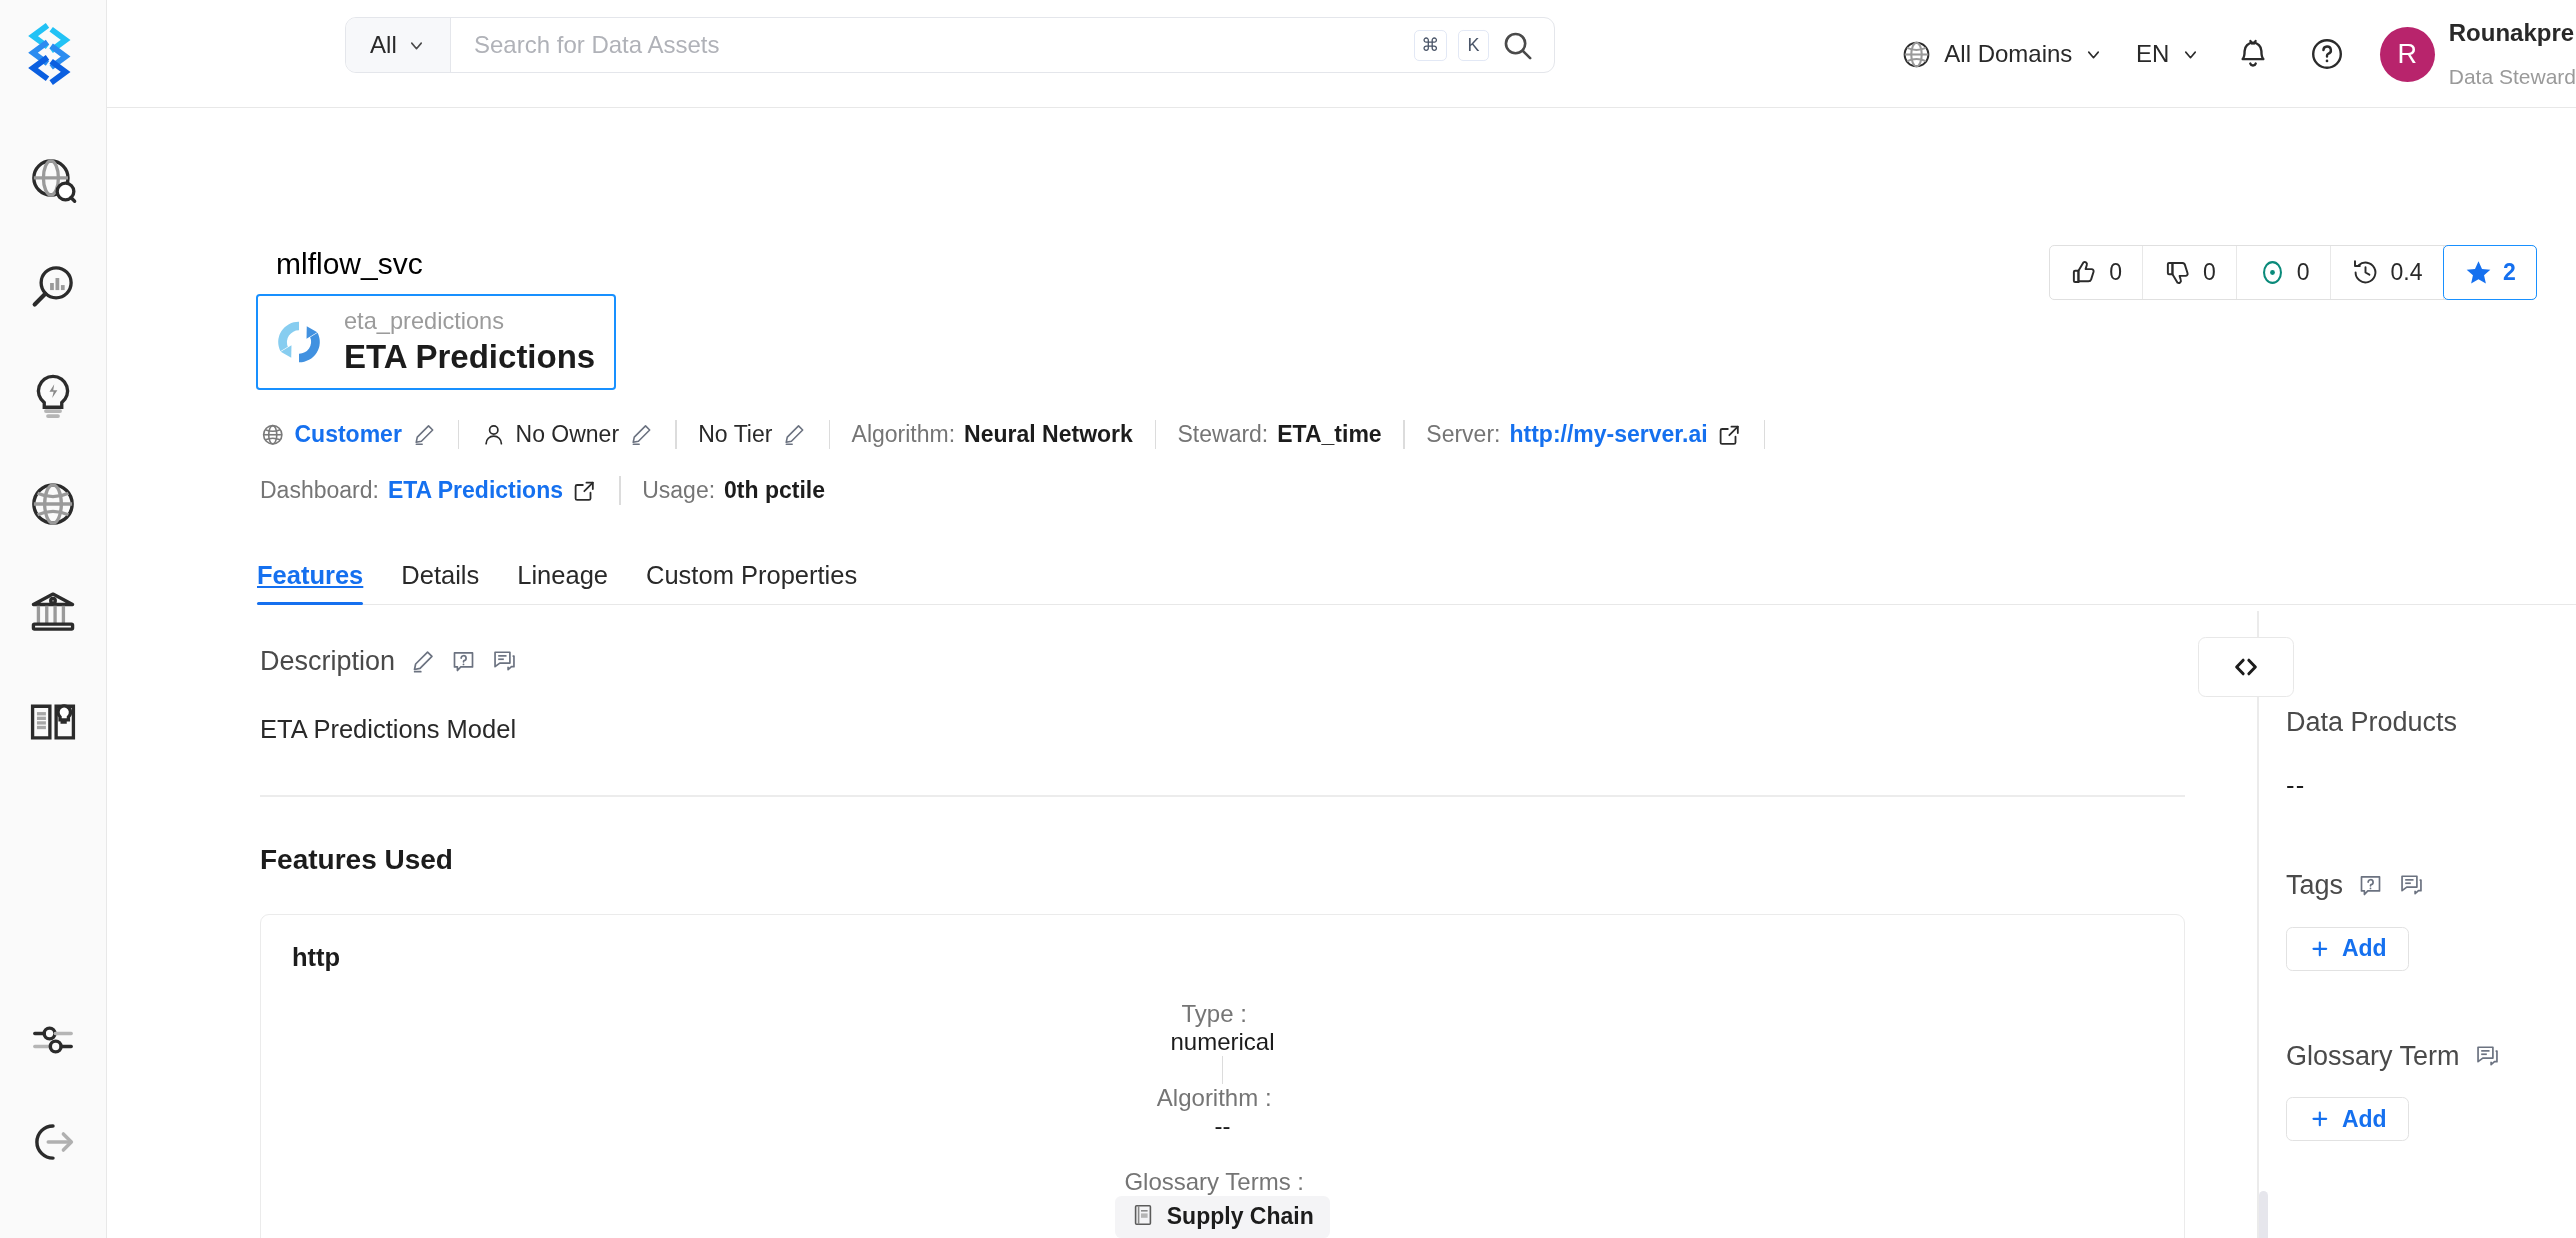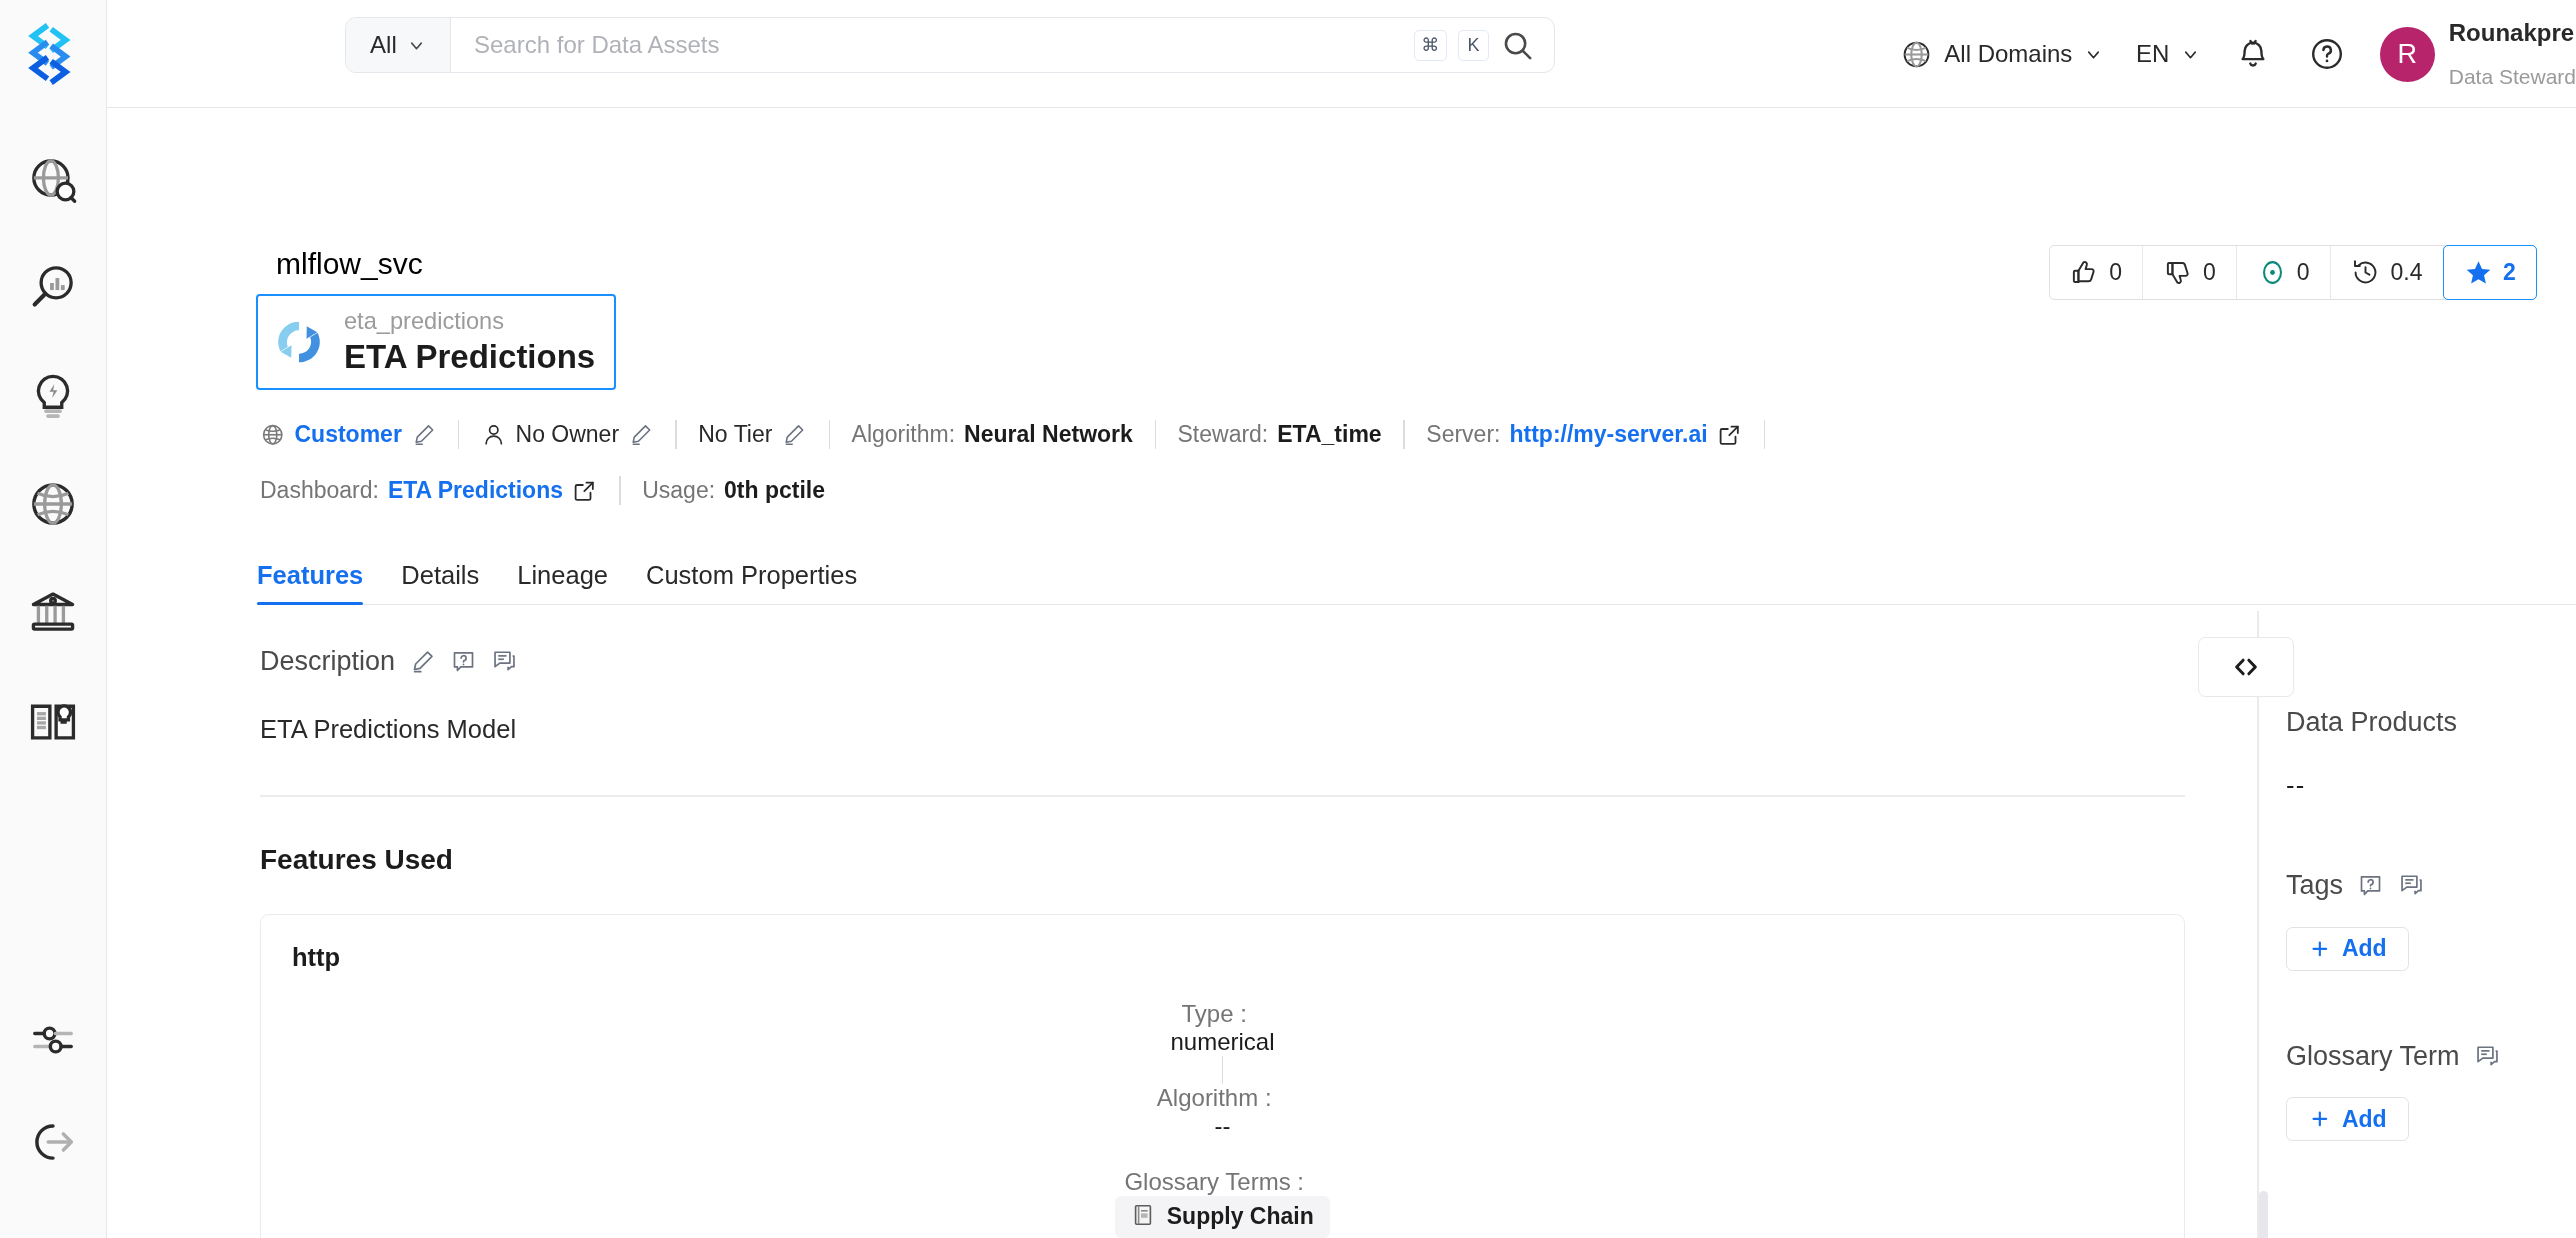--- a/index.html
+++ b/index.html
@@ -142,21 +142,21 @@
     position: absolute; left: 150px; top: 440px; right: 0;
     display: flex; align-items: flex-end; gap: 0;
     border-bottom: 1.3px solid #e8e8e8; height: 57px;
   }
   .tab {
     display: flex; align-items: center; gap: 12.7px;
     font-size: 25.5px; color: #292929; padding: 0 19px 14px 19px;
     cursor: pointer; white-space: nowrap;
   }
   .tab:first-child { padding-left: 0; }
-  .tab.active { color: #1570ef; font-weight: 700; position: relative; }
+  .tab.active { color: #1570ef; font-weight: 700; position: relative; text-decoration: underline; }
   .tab.active::after {
     content: ""; position: absolute; left: 0; right: 19px; bottom: -1.3px;
     height: 3.8px; background: #1570ef; border-radius: 1.9px;
   }
   .tab-badge {
     min-width: 32px; height: 32px; padding: 0 7.6px;
     border: 1.3px solid #e0e0e0; border-radius: 5.1px;
     display: flex; align-items: center; justify-content: center;
     font-size: 20.4px; color: #4a4a4a; background: #fafafa;
   }

